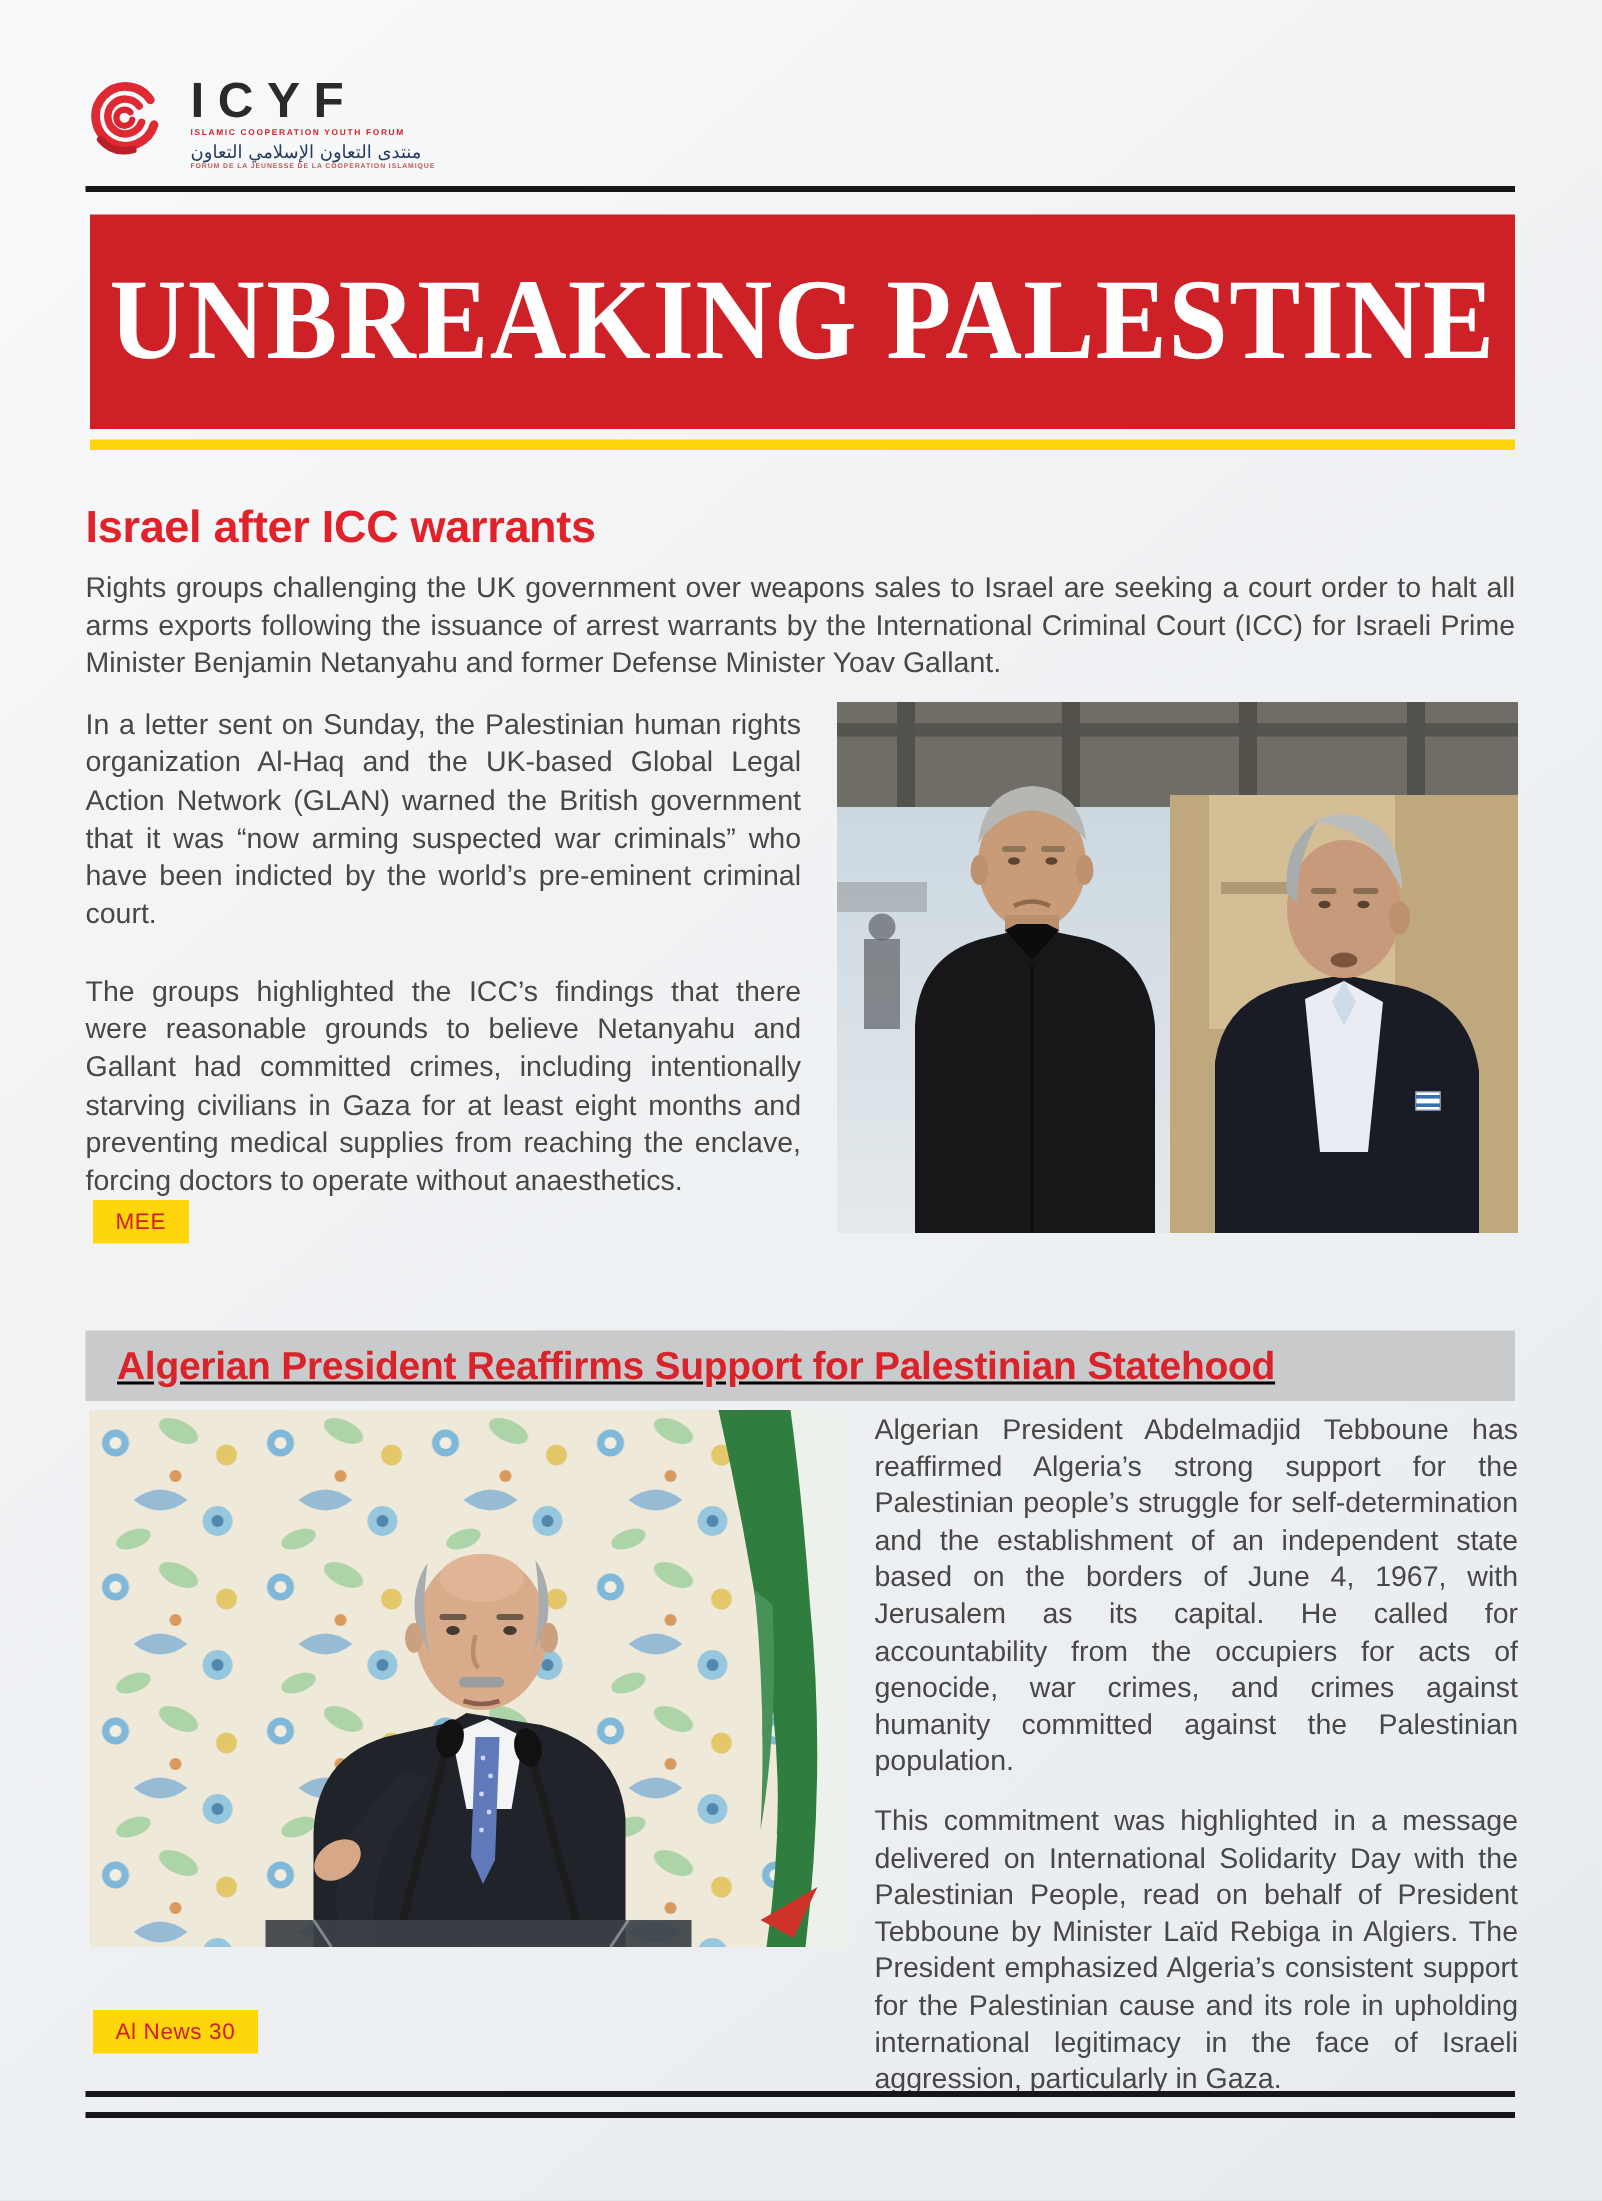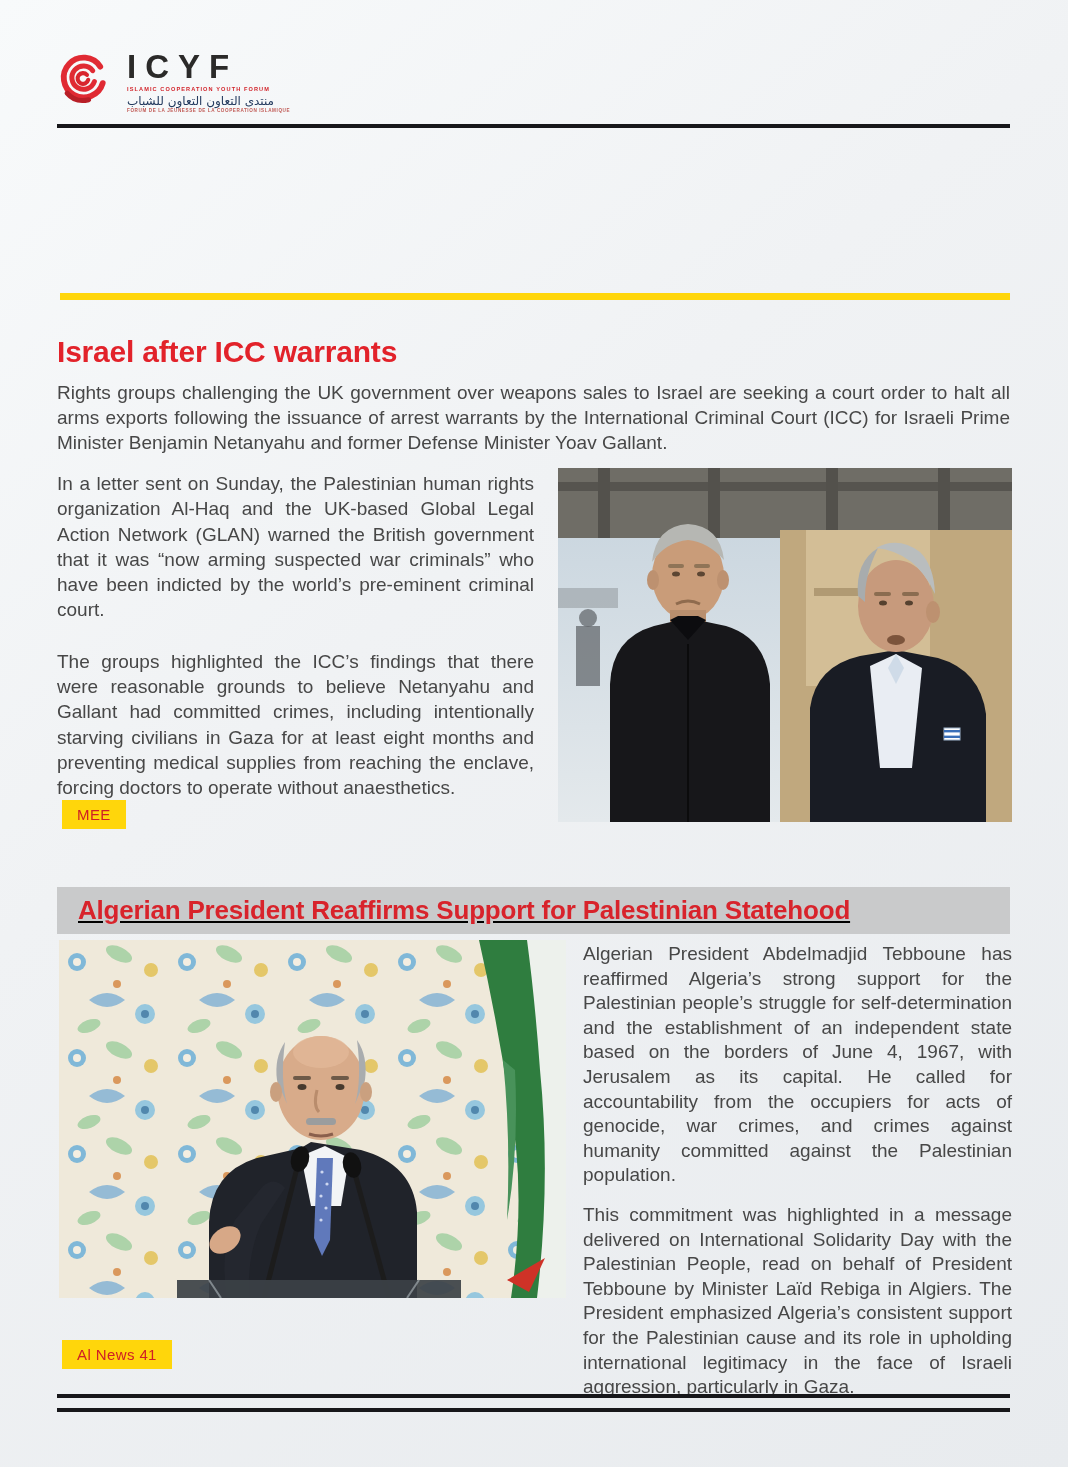--- a/index.html
+++ b/index.html
@@ -72,27 +72,30 @@
   <div class="logo">
     <svg class="logo-rose" viewBox="0 0 60 70" aria-hidden="true">
       <path d="M52,20 A24,24 0 1 0 55,40" fill="none" stroke="#e02a33" stroke-width="7" stroke-linecap="round"></path>
       <path d="M43,25 A14,14 0 1 0 45,38" fill="none" stroke="#e02a33" stroke-width="6" stroke-linecap="round"></path>
       <path d="M36,30 A6.5,6.5 0 1 0 37.5,36" fill="none" stroke="#d8252e" stroke-width="5" stroke-linecap="round"></path>
       <path d="M12,52 Q22,64 38,60" fill="none" stroke="#b81f27" stroke-width="6" stroke-linecap="round"></path>
     </svg>
     <div class="logo-text">
       <span class="logo-name">ICYF</span>
       <span class="logo-tag-en">ISLAMIC COOPERATION YOUTH FORUM</span>
-      <span class="logo-tag-ar">منتدى التعاون التعاون للشباب</span>
+      <span class="logo-tag-ar">منتدى التعاون الإسلامي التعاون</span>
       <span class="logo-tag-fr">FORUM DE LA JEUNESSE DE LA COOPERATION ISLAMIQUE</span>
     </div>
   </div>
 
   <div class="rule-black rule-top"></div>
 
+  <div class="banner">
+    <h1>UNBREAKING PALESTINE</h1>
+  </div>
   <div class="rule-yellow"></div>
 
   <h2 class="a1-headline">
     <span>Israel after ICC warrants</span>
   </h2>
   <p class="body-text a1-intro">Rights groups challenging the UK government over weapons sales to Israel are seeking a court order to halt all arms exports following the issuance of arrest warrants by the International Criminal Court (ICC) for Israeli Prime Minister Benjamin Netanyahu and former Defense Minister Yoav Gallant.</p>
 
   <div class="a1-col body-text">
     <p>In a letter sent on Sunday, the Palestinian human rights organization Al-Haq and the UK-based Global Legal Action Network (GLAN) warned the British government that it was “now arming suspected war criminals” who have been indicted by the world’s pre-eminent criminal court.</p>
     <p>The groups highlighted the ICC’s findings that there were reasonable grounds to believe Netanyahu and Gallant had committed crimes, including intentionally starving civilians in Gaza for at least eight months and preventing medical supplies from reaching the enclave, forcing doctors to operate without anaesthetics.</p>
@@ -218,18 +221,18 @@
       <line x1="150" y1="340" x2="162" y2="358" stroke="#9fa8ad" stroke-width="2" opacity="0.7"></line>
       <line x1="360" y1="340" x2="348" y2="358" stroke="#9fa8ad" stroke-width="2" opacity="0.7"></line>
     </svg>
   </figure>
 
   <div class="a2-col body-text">
     <p>Algerian President Abdelmadjid Tebboune has reaffirmed Algeria’s strong support for the Palestinian people’s struggle for self-determination and the establishment of an independent state based on the borders of June 4, 1967, with Jerusalem as its capital. He called for accountability from the occupiers for acts of genocide, war crimes, and crimes against humanity committed against the Palestinian population.</p>
     <p>This commitment was highlighted in a message delivered on International Solidarity Day with the Palestinian People, read on behalf of President Tebboune by Minister Laïd Rebiga in Algiers. The President emphasized Algeria’s consistent support for the Palestinian cause and its role in upholding international legitimacy in the face of Israeli aggression, particularly in Gaza.</p>
   </div>
 
-  <span class="badge badge-alnews">Al News 41</span>
+  <span class="badge badge-alnews">Al News 30</span>
 
   <div class="rule-black rule-b1"></div>
   <div class="rule-black rule-b2"></div>
 
 </div>
 
 </body></html>

